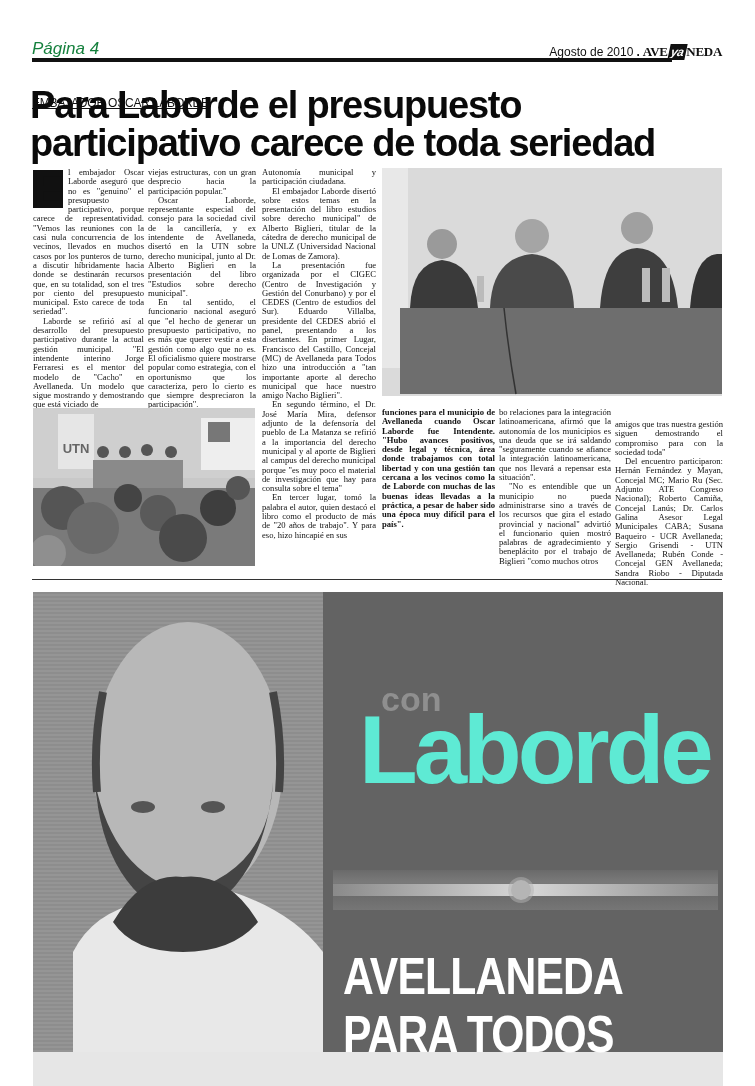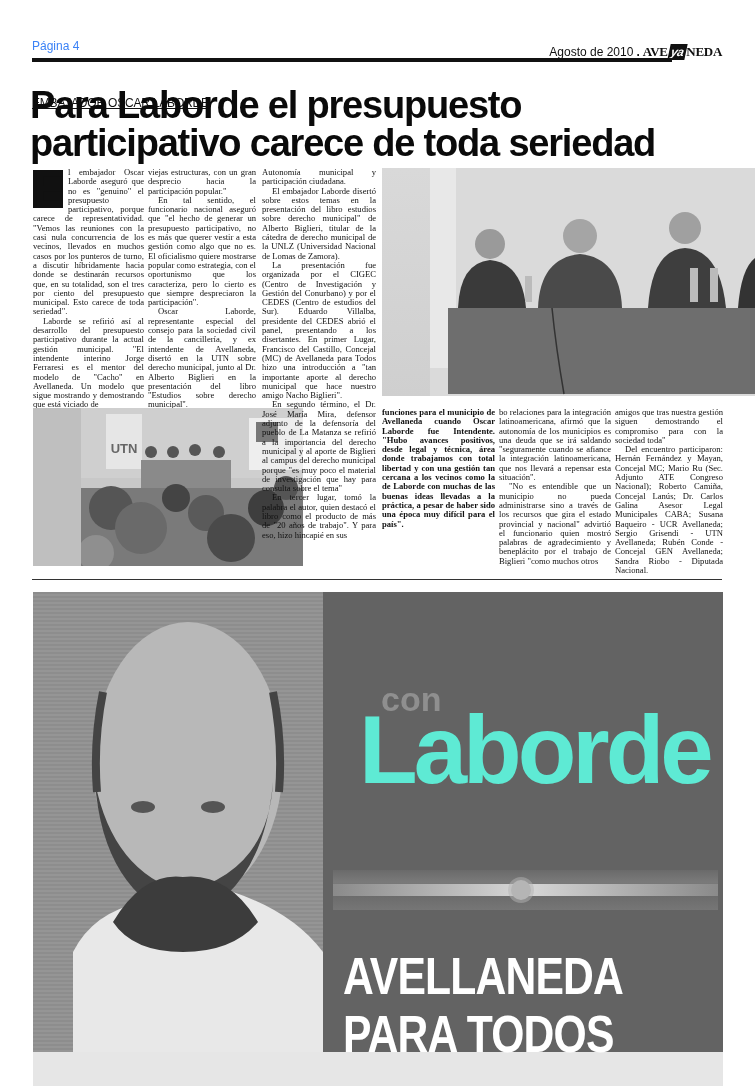--- a/index.html
+++ b/index.html
@@ -1,37 +1,37 @@
 <!DOCTYPE html>
 <html><head>
 <meta charset="utf-8">
 <style>
   html, body { margin: 0; padding: 0; background: #ffffff; }
   body { width: 755px; height: 1086px; position: relative; overflow: hidden; font-family: "Liberation Serif", serif; color: #111; }
 
   .header { position: absolute; left: 32px; top: 36px; width: 690px; height: 22px; }
-  .page-num { position: absolute; left: 0; top: 3px; font-family: "Liberation Sans", sans-serif; font-size: 12px; color: #3b82f6; }
+  .page-num { position: absolute; left: 0; top: 3px; font-family: "Liberation Sans", sans-serif; font-size: 17px; color: #15803d; font-style: italic; }
   .header-right { position: absolute; right: 0; top: 8px; display: flex; align-items: center; font-size: 12px; justify-content: space-between; }
   .date { font-family: "Liberation Sans", sans-serif; font-size: 12px; }
   .dot { font-family: "Liberation Sans", sans-serif; font-weight: bold; margin: 0 3px; }
   .masthead { font-family: "Liberation Serif", serif; font-weight: bold; font-size: 13px; letter-spacing: -0.3px; display: flex; align-items: center; }
   .masthead .ya { display: inline-block; background: #111; color: #fff; font-style: italic; font-family: "Liberation Sans", sans-serif; font-size: 12px; padding: 0 2px; transform: skewX(-12deg); margin: 0 1px; line-height: 16px; }
   .header-rule { position: absolute; left: 32px; top: 58px; width: 640px; height: 4px; background: #111; }
 
   .kicker { position: absolute; left: 32px; top: 68px; font-family: "Liberation Sans", sans-serif; font-size: 12px; text-decoration: underline; letter-spacing: -0.2px; margin-top: 28px; }
 
   .headline { position: absolute; left: 30px; top: 86px; width: 700px; font-family: "Liberation Sans", sans-serif; font-weight: bold; font-size: 38px; line-height: 38px; letter-spacing: -1.2px; margin: 0; color: #0a0a0a; }
 
   .col { position: absolute; font-size: 8.6px; line-height: 9.3px; text-align: justify; hyphens: auto; }
   .col p { margin: 0; text-indent: 10px; }
   .col p.first { text-indent: 0; }
   .dropcap { float: left; font-family: "Liberation Sans", sans-serif; font-weight: bold; font-size: 50px; line-height: 38px; background: #111; color: #111; width: 30px; height: 38px; margin: 2px 5px 0 0; position: relative; overflow: hidden; }
   .dropcap span { position: absolute; left: 0; top: 0; color: #111; }
 
-  .photo { position: absolute; overflow: hidden; padding-left: 48px; }
+  .photo { position: absolute; overflow: hidden; }
   .photo-panel { left: 382px; top: 168px; width: 340px; height: 228px; background: linear-gradient(#d9d9d9, #cfcfcf); }
   .photo-audience { left: 33px; top: 408px; width: 222px; height: 158px; background: #bfbfbf; }
 
   .bottom-rule { position: absolute; left: 32px; top: 579px; width: 690px; height: 1px; background: #333; }
 
   .ad { position: absolute; left: 33px; top: 592px; width: 690px; height: 536px; background: #e6e6e6; }
   .ad-photo { position: absolute; left: 0; top: 0; width: 290px; height: 460px; background: repeating-linear-gradient(#8d8d8d 0 2px, #959595 2px 4px); overflow: hidden; }
   .ad-panel { position: absolute; left: 290px; top: 0; width: 400px; height: 460px; background: #636363; }
   .ad-con { position: absolute; left: 58px; top: 88px; font-family: "Liberation Sans", sans-serif; font-size: 34px; color: #8f8f8f; font-weight: bold; }
   .ad-laborde { position: absolute; left: 36px; top: 110px; font-family: "Liberation Sans", sans-serif; font-size: 96px; letter-spacing: -4px; color: #5eead4; font-weight: bold; line-height: 96px; }
@@ -62,22 +62,22 @@
 
 <div class="col" style="left:33px; top:168px; width:111px;">
   <p class="first"><span class="dropcap">
         <span>E</span>
       </span><span>l embajador Oscar Laborde aseguró que no es "genuino" el presupuesto participativo, porque carece de representatividad. "Vemos las reuniones con la casi nula concurrencia de los vecinos, llevados en muchos casos por los punteros de turno, a discutir híbridamente hacia donde se destinarán recursos que, en su totalidad, son el tres por ciento del presupuesto municipal. Esto carece de toda seriedad".</span></p>
   <p>Laborde se refirió así al desarrollo del presupuesto participativo durante la actual gestión municipal. "El intendente interino Jorge Ferraresi es el mentor del modelo de "Cacho" en Avellaneda. Un modelo que sigue mostrando y demostrando que está viciado de</p>
 </div>
 
 <div class="col" style="left:148px; top:168px; width:108px;">
   <p class="first">viejas estructuras, con un gran desprecio hacia la participación popular."</p>
+  <p>Oscar Laborde, representante especial del consejo para la sociedad civil de la cancillería, y ex intendente de Avellaneda, disertó en la UTN sobre derecho municipal, junto al Dr. Alberto Biglieri en la presentación del libro "Estudios sobre derecho municipal".</p>
   <p>En tal sentido, el funcionario nacional aseguró que "el hecho de generar un presupuesto participativo, no es más que querer vestir a esta gestión como algo que no es. El oficialismo quiere mostrarse popular como estrategia, con el oportunismo que los caracteriza, pero lo cierto es que siempre despreciaron la participación".</p>
-  <p>Oscar Laborde, representante especial del consejo para la sociedad civil de la cancillería, y ex intendente de Avellaneda, disertó en la UTN sobre derecho municipal, junto al Dr. Alberto Biglieri en la presentación del libro "Estudios sobre derecho municipal".</p>
 </div>
 
 <div class="photo photo-audience">
   <svg width="222" height="158" viewBox="0 0 222 158">
     <rect x="0" y="0" width="222" height="158" fill="#c8c8c8"></rect>
     <rect x="0" y="0" width="222" height="70" fill="#cfcfcf"></rect>
     <rect x="25" y="6" width="36" height="55" fill="#e6e6e6"></rect>
     <text x="43" y="45" font-family="Liberation Sans, sans-serif" font-size="13" font-weight="bold" fill="#666" text-anchor="middle">UTN</text>
     <rect x="168" y="10" width="54" height="52" fill="#eeeeee"></rect>
     <rect x="175" y="14" width="22" height="20" fill="#777"></rect>
@@ -130,21 +130,21 @@
 
 <div class="col" style="left:382px; top:408px; width:113px;font-weight:bold;">
   <p class="first">funciones para el municipio de Avellaneda cuando Oscar Laborde fue Intendente. "Hubo avances positivos, desde legal y técnica, área donde trabajamos con total libertad y con una gestión tan cercana a los vecinos como la de Laborde con muchas de las buenas ideas llevadas a la práctica, a pesar de haber sido una época muy difícil para el país".</p>
 </div>
 
 <div class="col" style="left:499px; top:408px; width:112px;">
   <p class="first">bo relaciones para la integración latinoamericana, afirmó que la autonomía de los municipios es una deuda que se irá saldando "seguramente cuando se afiance la integración latinoamericana, que nos llevará a repensar esta situación".</p>
   <p>"No es entendible que un municipio no pueda administrarse sino a través de los recursos que gira el estado provincial y nacional" advirtió el funcionario quien mostró palabras de agradecimiento y beneplácito por el trabajo de Biglieri "como muchos otros</p>
 </div>
 
-<div class="col" style="left:615px; top:408px; width:108px;">
+<div class="col" style="left:615px; top:420px; width:108px;">
   <p class="first">amigos que tras nuestra gestión siguen demostrando el compromiso para con la sociedad toda"</p>
   <p>Del encuentro participaron: Hernán Fernández y Mayan, Concejal MC; Mario Ru (Sec. Adjunto ATE Congreso Nacional); Roberto Camiña, Concejal Lanús; Dr. Carlos Galina Asesor Legal Municipales CABA; Susana Baqueiro - UCR Avellaneda; Sergio Grisendi - UTN Avellaneda; Rubén Conde - Concejal GEN Avellaneda; Sandra Riobo - Diputada Nacional.</p>
 </div>
 
 <div class="bottom-rule"></div>
 
 <div class="ad">
   <div class="ad-photo">
     <svg width="290" height="460" viewBox="0 0 290 460">
       <path d="M40 460 L40 360 Q60 320 110 310 L200 300 Q260 320 290 360 L290 460 Z" fill="#e8e8e8"></path>

